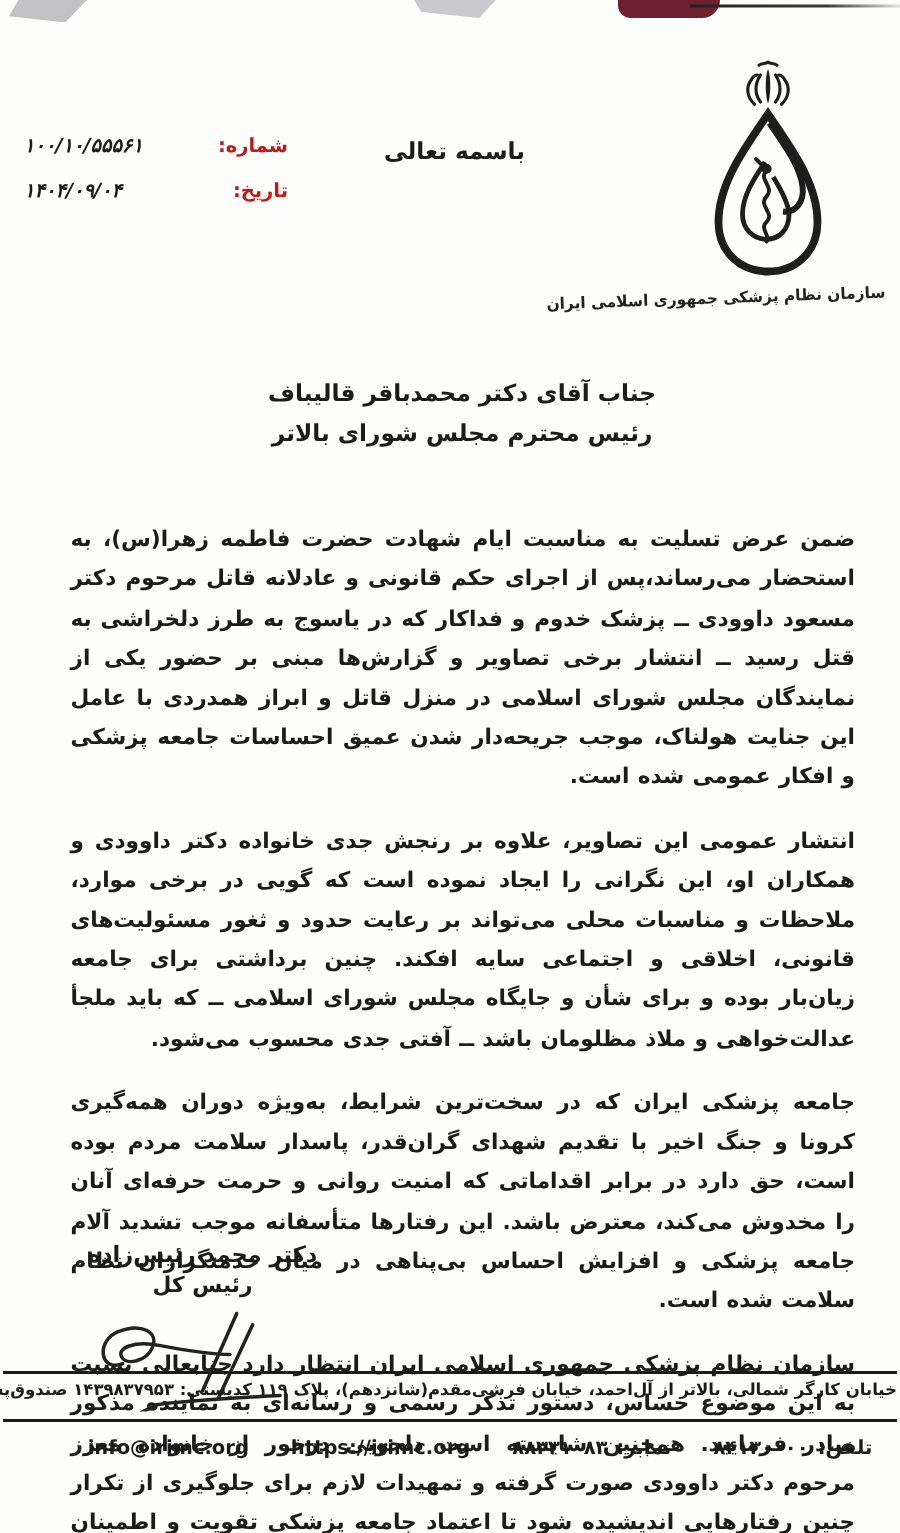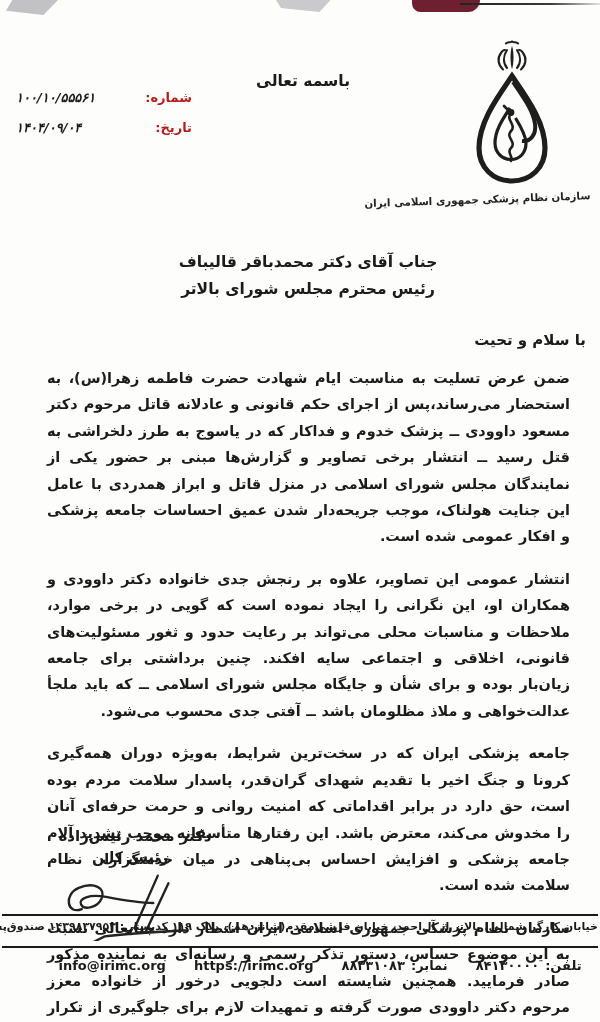--- a/index.html
+++ b/index.html
@@ -18,21 +18,21 @@
     border-radius:0 0 14px 10px;}
   .art-line{left:460px;top:3px;width:140px;height:2px;
     background:linear-gradient(to left,rgba(40,40,40,.12),#3a3a3a 35%,#222);}
   
   .logo-block{position:absolute;top:40px;right:8px;width:160px;text-align:center;}
   .logo-svg{display:block;margin:0 auto;}
   .logo-calligraphy{
     margin-top:2px;font-size:10.5px;font-weight:bold;white-space:nowrap;
     transform:rotate(-2deg) scaleX(.98);letter-spacing:-.3px;color:#222;
   }
-  .besmellah{position:absolute;top:72px;left:238px;width:130px;text-align:center;
+  .besmellah{position:absolute;top:92px;left:238px;width:130px;text-align:center;
     font-size:15.5px;font-weight:bold;}
   .refs{position:absolute;top:90px;left:16px;width:176px;font-size:13px;font-weight:bold;}
   .ref-row{display:flex;justify-content:space-between;align-items:baseline;margin-bottom:15px;}
   .ref-label{color:#b91c1c;}
   .ref-value{letter-spacing:.5px;font-style:italic;}
   
   .recipient{position:absolute;top:249px;right:14px;left:30px;
     font-size:15.5px;font-weight:bold;line-height:27px;text-align:center;}
   
   .body{position:absolute;top:331px;right:14px;left:31px;}
@@ -111,21 +111,20 @@
       <span class="ref-value">۱۴۰۴/۰۹/۰۴</span>
     </div>
   </div>
 
   <div class="recipient">
     <div>جناب آقای دکتر محمدباقر قالیباف</div>
     <div>رئیس محترم مجلس شورای بالاتر</div>
   </div>
 
   <div class="body">
-    <div class="greeting">با سلام و تحیت</div>
     <p>ضمن عرض تسلیت به مناسبت ایام شهادت حضرت فاطمه زهرا(س)، به استحضار می‌رساند،پس از اجرای حکم قانونی و عادلانه قاتل مرحوم دکتر مسعود داوودی ــ پزشک خدوم و فداکار که در یاسوج به طرز دلخراشی به قتل رسید ــ انتشار برخی تصاویر و گزارش‌ها مبنی بر حضور یکی از نمایندگان مجلس شورای اسلامی در منزل قاتل و ابراز همدردی با عامل این جنایت هولناک، موجب جریحه‌دار شدن عمیق احساسات جامعه پزشکی و افکار عمومی شده است.</p>
     <p>انتشار عمومی این تصاویر، علاوه بر رنجش جدی خانواده دکتر داوودی و همکاران او، این نگرانی را ایجاد نموده است که گویی در برخی موارد، ملاحظات و مناسبات محلی می‌تواند بر رعایت حدود و ثغور مسئولیت‌های قانونی، اخلاقی و اجتماعی سایه افکند. چنین برداشتی برای جامعه زیان‌بار بوده و برای شأن و جایگاه مجلس شورای اسلامی ــ که باید ملجأ عدالت‌خواهی و ملاذ مظلومان باشد ــ آفتی جدی محسوب می‌شود.</p>
     <p>جامعه پزشکی ایران که در سخت‌ترین شرایط، به‌ویژه دوران همه‌گیری کرونا و جنگ اخیر با تقدیم شهدای گران‌قدر، پاسدار سلامت مردم بوده است، حق دارد در برابر اقداماتی که امنیت روانی و حرمت حرفه‌ای آنان را مخدوش می‌کند، معترض باشد. این رفتارها متأسفانه موجب تشدید آلام جامعه پزشکی و افزایش احساس بی‌پناهی در میان خدمتگزاران نظام سلامت شده است.</p>
     <p>سازمان نظام پزشکی جمهوری اسلامی ایران انتظار دارد جنابعالی نسبت به این موضوع حساس، دستور تذکر رسمی و رسانه‌ای به نماینده مذکور صادر فرمایید. همچنین شایسته است دلجویی درخور از خانواده معزز مرحوم دکتر داوودی صورت گرفته و تمهیدات لازم برای جلوگیری از تکرار چنین رفتارهایی اندیشیده شود تا اعتماد جامعه پزشکی تقویت و اطمینان آنان نسبت به حمایت حاکمیت از امنیت جانی و حرمت حرفه‌ای‌شان تضمین گردد.</p>
   </div>
 
   <div class="sig-block">
     <div class="sig-name">دکتر محمد رئیس‌زاده</div>
     <div class="sig-title">رئیس کل</div>
     <svg class="sig-mark" width="190" height="76" viewBox="0 0 200 100">

